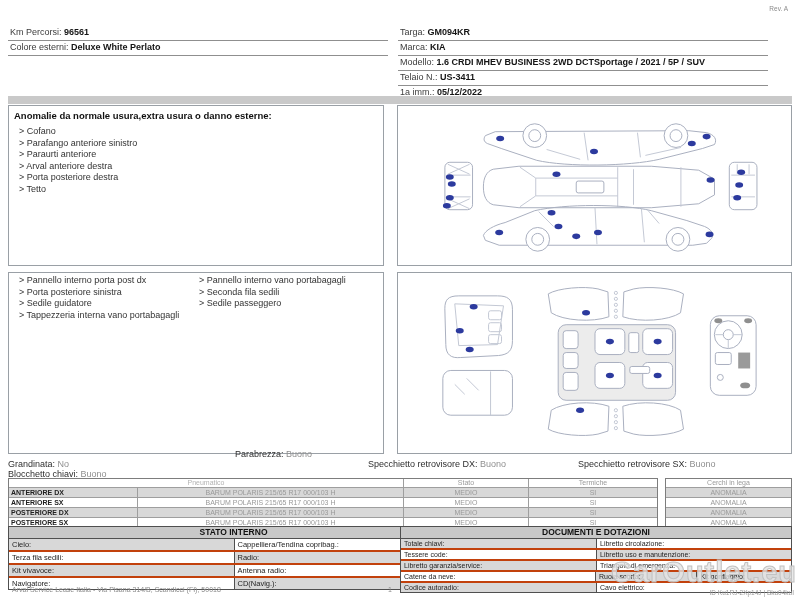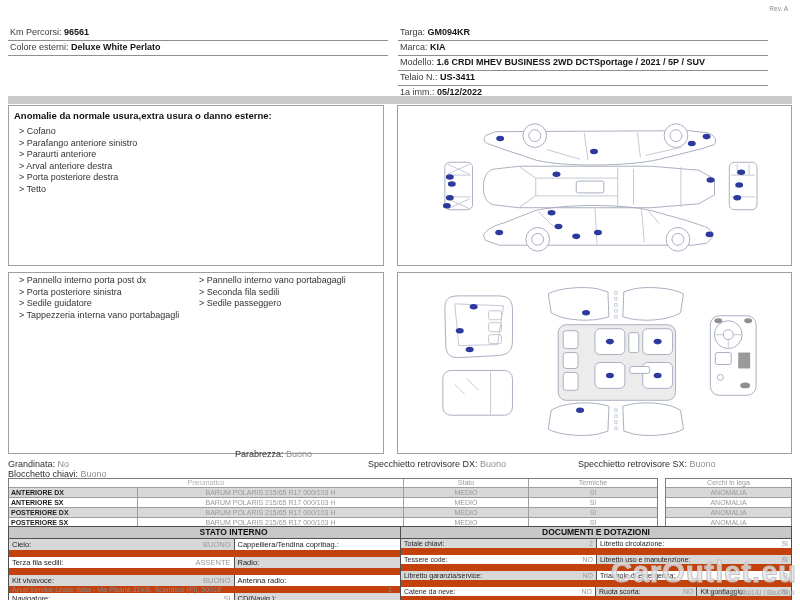--- a/index.html
+++ b/index.html
@@ -49,25 +49,25 @@
   .tt-c4{flex:1;text-align:center;color:#9a9a9a;}
   .tt-full{flex:1;text-align:center;color:#9a9a9a;}
   .alt{background:#d8d8d8;}
 
   .btable{position:absolute;top:526px;border:1px solid #4f4f4f;box-sizing:border-box;background:#fff;}
   .st{left:8px;width:451px;font-size:7.5px;}
   .doc{left:400px;width:392px;font-size:7px;}
   .bhead{background:#c8c8c8;font-weight:bold;color:#111;text-align:center;font-size:8.5px;
          height:11px;line-height:11px;border-bottom:1px solid #4f4f4f;}
   .brow{display:flex;}
-  .brow + .brow{border-top:7px solid #c2410c;}
+  .brow + .brow{border-top:2px solid #c2410c;}
   .st .brow{height:11px;line-height:11px;}
   .doc .brow{height:9px;line-height:9px;}
   .bcell{display:flex;justify-content:space-between;box-sizing:border-box;
-         padding:0 3px;border-left:1px solid #4f4f4f;overflow:hidden;white-space:nowrap;}
+         padding:0 3px;border-left:1px solid #4f4f4f;overflow:hidden;white-space:nowrap;flex-direction:column;}
   .bcell:first-child{border-left:none;}
   .st .bcell{width:50%;}
   .doc .c-l{width:195px;}
   .doc .c-r{flex:1;}
   .doc .c-m{width:102px;}
   .doc .c-s{width:95px;}
   .blab{color:#1d1d1d;}
   .bval{color:#9a9a9a;}
   .g{background:#d8d8d8;}
 

